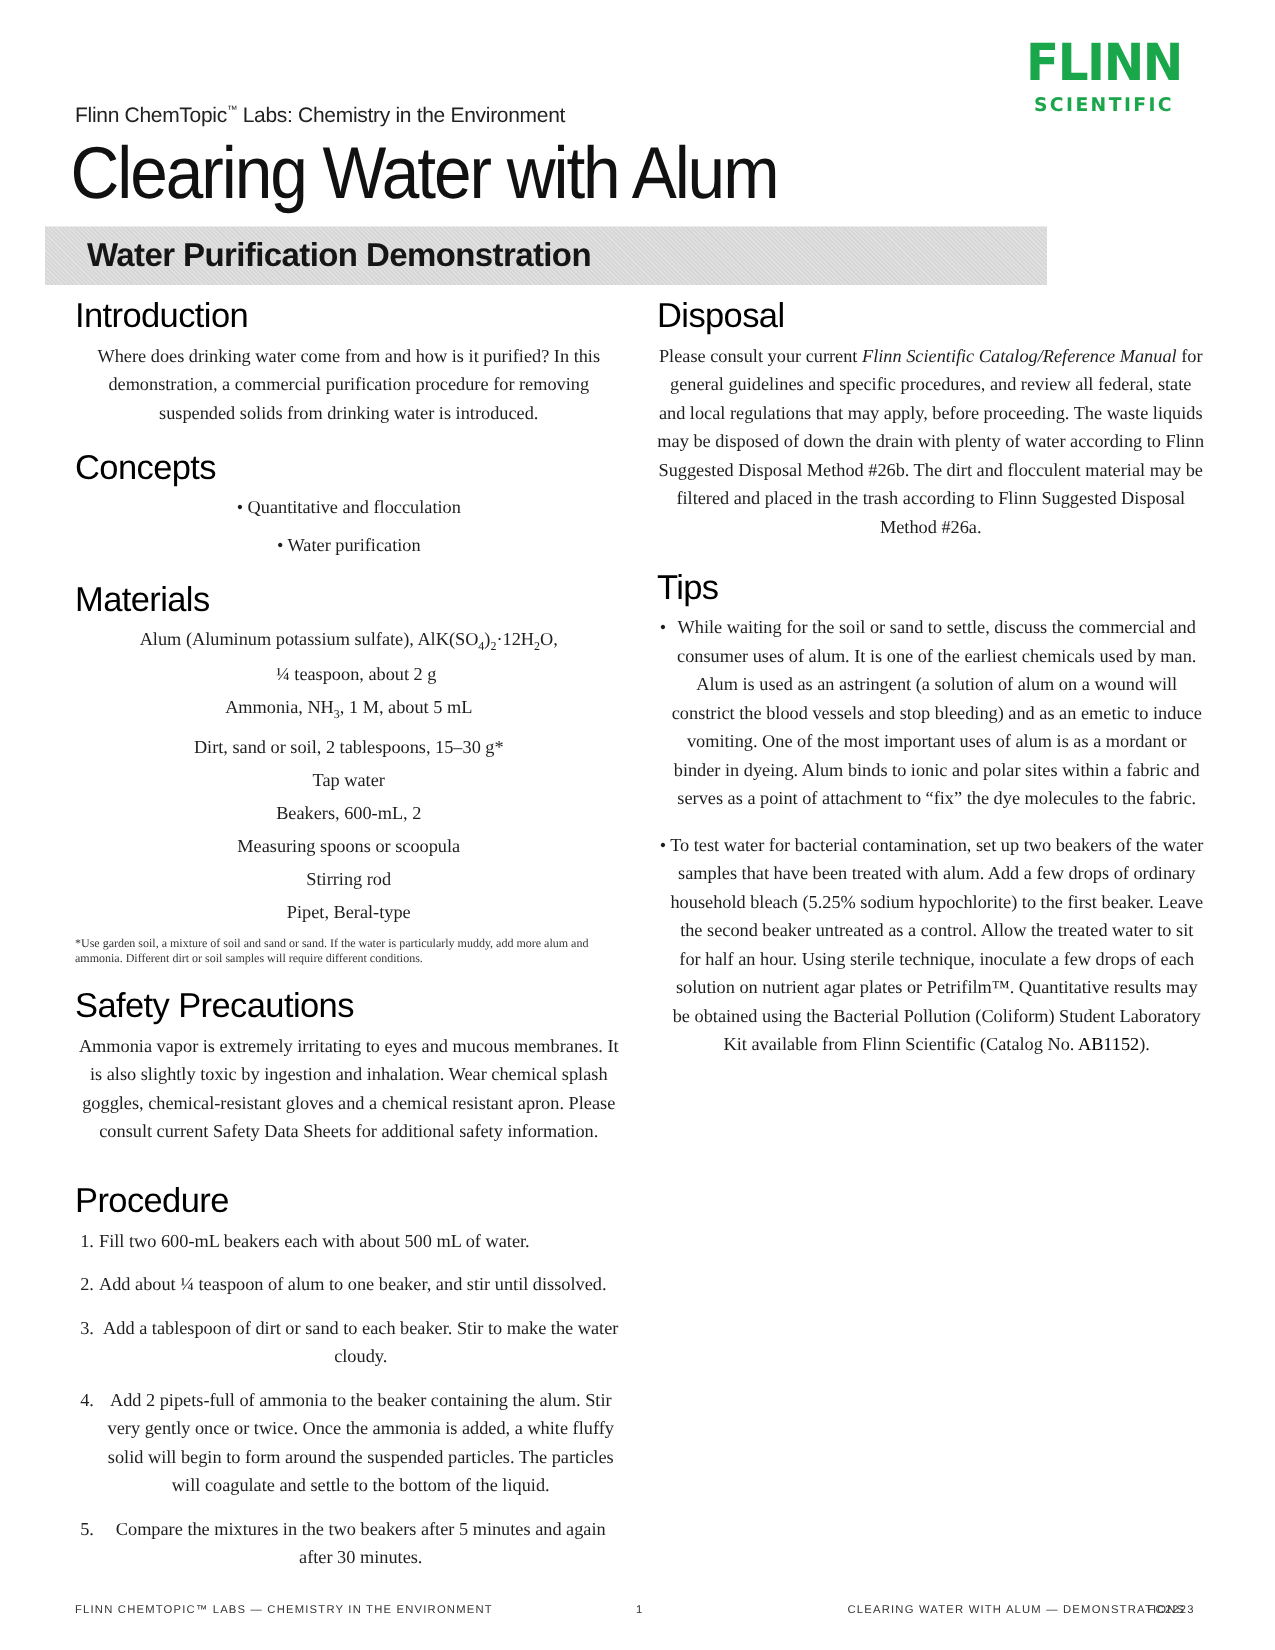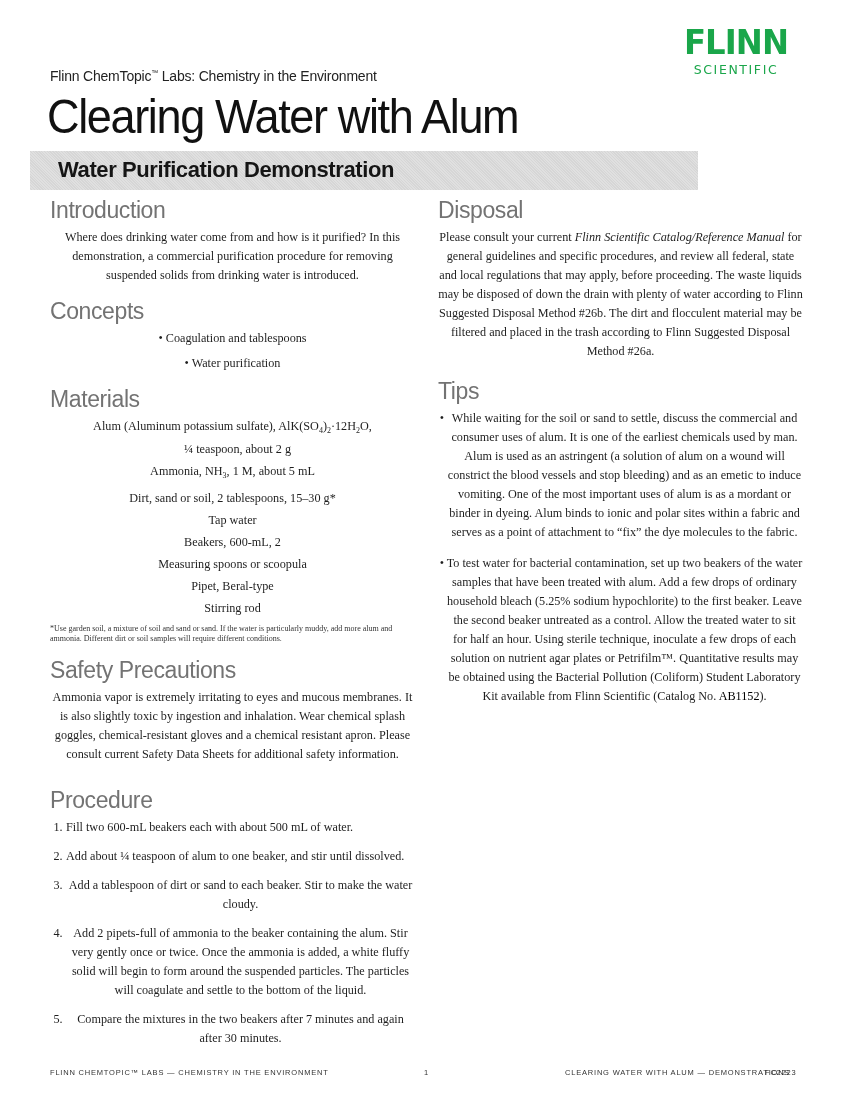--- a/index.html
+++ b/index.html
@@ -1,28 +1,28 @@
 <!DOCTYPE html>
 <html><head>
 <meta charset="utf-8">
 <style>
   html, body { margin: 0; padding: 0; background: #ffffff; }
   body { width: 850px; height: 1100px; position: relative; overflow: hidden; color: #1a1a1a; }
   .logo { position: absolute; left: 668px; top: 26px; width: 136px; text-align: center; }
   .logo-main { font-family: "DejaVu Sans", sans-serif; font-weight: bold; color: #1aa64a; font-size: 34px; line-height: 32px; letter-spacing: -1px; transform: scaleX(0.95); }
-  .logo-sub { font-family: "DejaVu Sans", sans-serif; font-weight: normal; color: #1aa64a; font-size: 12.5px; letter-spacing: 1.6px; margin-top: 4px; }
+  .logo-sub { font-family: "DejaVu Sans", sans-serif; font-weight: bold; color: #1aa64a; font-size: 12.5px; letter-spacing: 1.6px; margin-top: 4px; }
   .series { position: absolute; left: 50px; top: 68px; font-family: "Liberation Sans", sans-serif; font-size: 14px; color: #222; letter-spacing: -0.2px; }
   .series sup { font-size: 7px; }
   .title { position: absolute; left: 47px; top: 86px; font-family: "Liberation Sans", sans-serif; font-size: 49px; font-weight: normal; letter-spacing: -1.5px; color: #111; line-height: 60px; transform: scaleX(0.92); transform-origin: left; }
   .banner { position: absolute; left: 30px; top: 151px; width: 668px; height: 39px; background: #d6d6d6; background-image: repeating-linear-gradient(45deg, rgba(255,255,255,0.25) 0 1px, transparent 1px 2px); }
   .banner span { position: absolute; left: 28px; top: 6px; font-family: "Liberation Sans", sans-serif; font-weight: bold; font-size: 22px; letter-spacing: -0.4px; color: #151515; }
   .col { position: absolute; top: 196px; }
   .col.left { left: 50px; width: 365px; }
   .col.right { left: 438px; width: 365px; }
-  h2 { font-family: "Liberation Sans", sans-serif; font-weight: normal; font-size: 23px; letter-spacing: -0.4px; margin: 0 0 4px 0; line-height: 28px; color: #737373; }
+  h2 { font-family: "Liberation Sans", sans-serif; font-weight: normal; font-size: 23px; letter-spacing: -0.4px; margin: 0 0 4px 0; line-height: 28px; color: #000000; }
   p, .item { font-family: "Liberation Serif", serif; font-size: 12.2px; line-height: 19px; margin: 0; color: #1e1e1e; text-align: center; }
   .sec { margin-bottom: 12px; }
   .bullet { padding-left: 0; margin-bottom: 6px; }
   .mat { margin-bottom: 3px; }
   .mat .cont { padding-left: 10px; display: block; }
   .foot-note { font-family: "Liberation Serif", serif; font-size: 8px; line-height: 10px; color: #333; margin-top: 6px; }
   .proc { display: flex; margin-bottom: 10px; }
   .proc .num { width: 16px; flex: none; }
   .tip { display: flex; margin-bottom: 12px; }
   .tip .dot { width: 8px; flex: none; }
@@ -47,37 +47,37 @@
 </div>
 
 <div class="col left">
   <div class="sec">
     <h2>Introduction</h2>
     <p>Where does drinking water come from and how is it purified? In this demonstration, a commercial purification procedure for removing suspended solids from drinking water is introduced.</p>
   </div>
 
   <div class="sec">
     <h2>Concepts</h2>
-    <p class="bullet">• Coagulation and tablespoons</p>
+    <p class="bullet">• Quantitative and flocculation</p>
     <p class="bullet">• Water purification</p>
   </div>
 
   <div class="sec">
     <h2>Materials</h2>
     <p class="mat">
       <span>Alum (Aluminum potassium sulfate), AlK(SO</span><sub>4</sub><span>)</span><sub>2</sub><span>·12H</span><sub>2</sub><span>O,</span>
       <span class="cont">¼ teaspoon, about 2 g</span>
     </p>
     <p class="mat"><span>Ammonia, NH</span><sub>3</sub><span>, 1 M, about 5 mL</span></p>
     <p class="mat">Dirt, sand or soil, 2 tablespoons, 15–30 g*</p>
     <p class="mat">Tap water</p>
     <p class="mat">Beakers, 600-mL, 2</p>
     <p class="mat">Measuring spoons or scoopula</p>
+    <p class="mat">Stirring rod</p>
     <p class="mat">Pipet, Beral-type</p>
-    <p class="mat">Stirring rod</p>
     <div class="foot-note">*Use garden soil, a mixture of soil and sand or sand. If the water is particularly muddy, add more alum and ammonia. Different dirt or soil samples will require different conditions.</div>
   </div>
 
   <div class="sec">
     <h2>Safety Precautions</h2>
     <p>Ammonia vapor is extremely irritating to eyes and mucous membranes. It is also slightly toxic by ingestion and inhalation. Wear chemical splash goggles, chemical-resistant gloves and a chemical resistant apron. Please consult current Safety Data Sheets for additional safety information.</p>
   </div>
 
   <div class="sec" style="margin-top:22px">
     <h2>Procedure</h2>
@@ -92,21 +92,21 @@
     <div class="proc">
         <span class="num item">3.</span>
         <p>Add a tablespoon of dirt or sand to each beaker. Stir to make the water cloudy.</p>
       </div>
     <div class="proc">
         <span class="num item">4.</span>
         <p>Add 2 pipets-full of ammonia to the beaker containing the alum. Stir very gently once or twice. Once the ammonia is added, a white fluffy solid will begin to form around the suspended particles. The particles will coagulate and settle to the bottom of the liquid.</p>
       </div>
     <div class="proc">
         <span class="num item">5.</span>
-        <p>Compare the mixtures in the two beakers after 7 minutes and again after 30 minutes.</p>
+        <p>Compare the mixtures in the two beakers after 5 minutes and again after 30 minutes.</p>
       </div>
   </div>
 </div>
 
 <div class="col right">
   <div class="sec">
     <h2>Disposal</h2>
     <p><span>Please consult your current </span><i>Flinn Scientific Catalog/Reference Manual</i><span> for general guidelines and specific procedures, and review all federal, state and local regulations that may apply, before proceeding. The waste liquids may be disposed of down the drain with plenty of water according to Flinn Suggested Disposal Method #26b. The dirt and flocculent material may be filtered and placed in the trash according to Flinn Suggested Disposal Method #26a.</span></p>
   </div>
 

